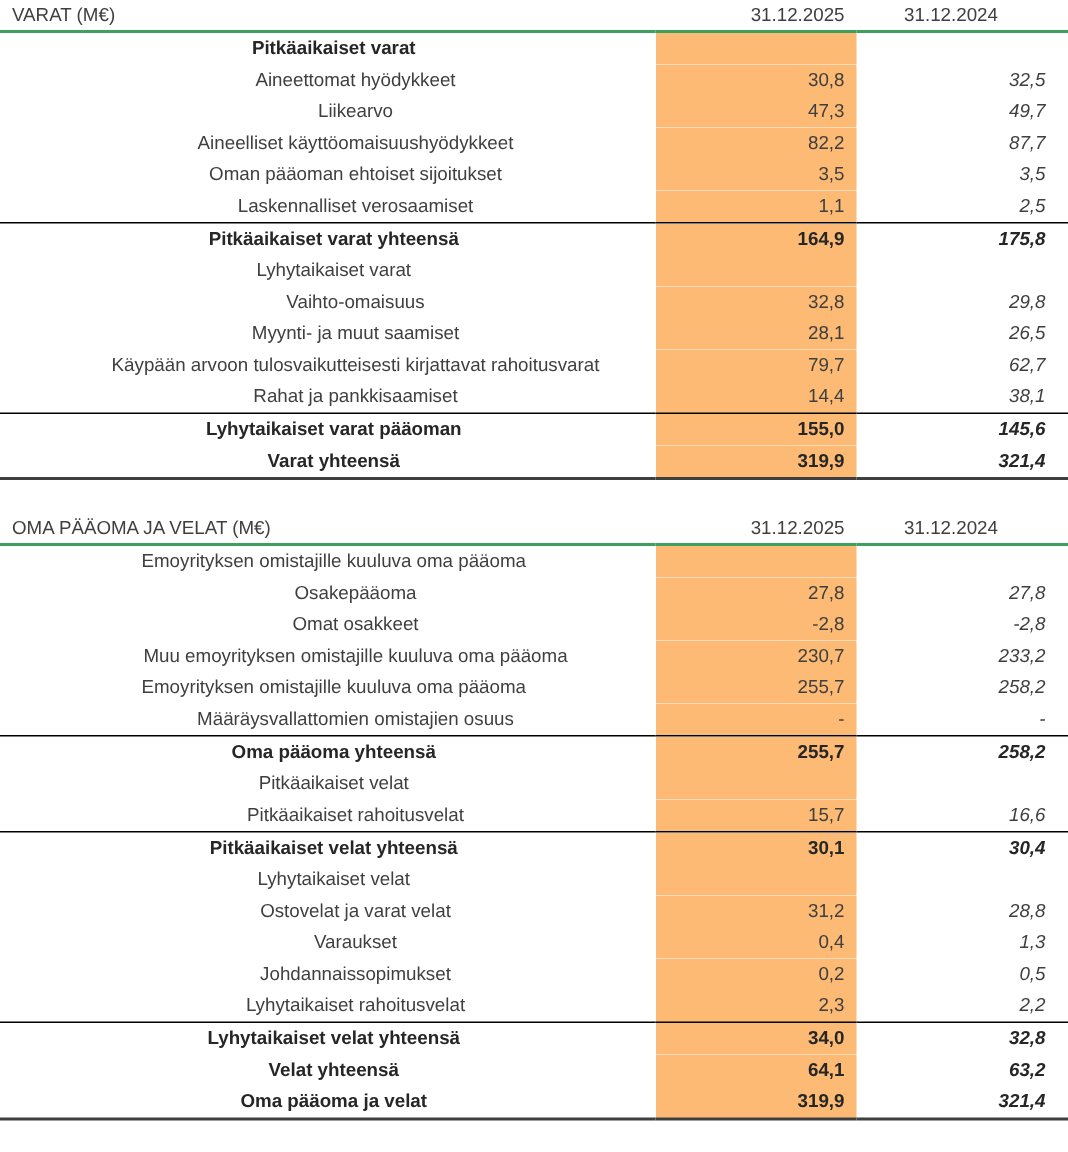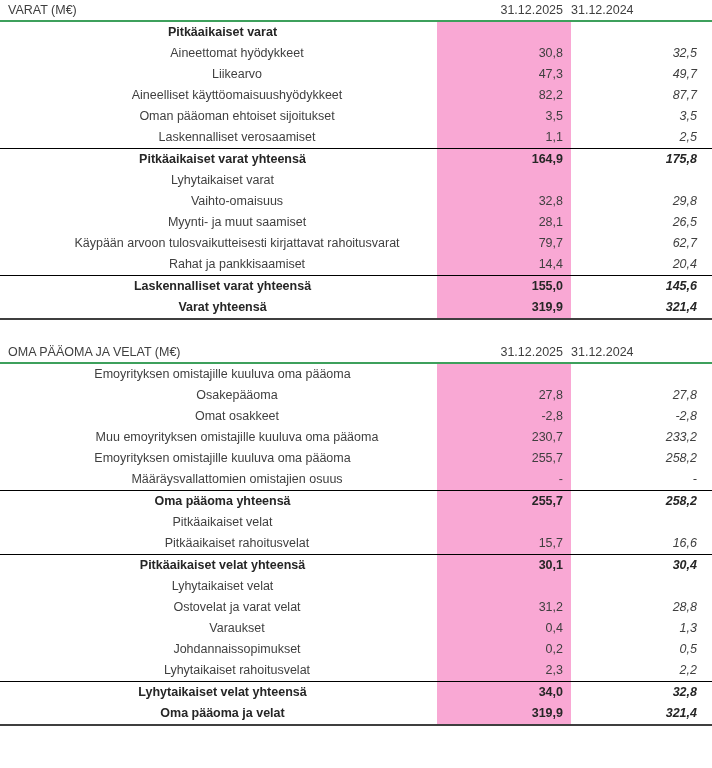--- a/index.html
+++ b/index.html
@@ -30,33 +30,33 @@
     height: 20px;
     line-height: 20px;
     font-weight: normal;
     color: #3f3f3f;
     border-bottom: 2px solid #3da05c;
     white-space: nowrap;
     overflow: hidden;
   }
   thead th.label { text-align: left; padding-left: 8px; }
   thead th.v1 { text-align: right; padding-right: 8px; }
-  thead th.v2 { text-align: left; padding-right: 15px; }
+  thead th.v2 { text-align: center; padding-right: 15px; }
 
   tbody td {
     height: 21px;
     line-height: 21px;
     white-space: nowrap;
     overflow: hidden;
   }
   tbody td.label { text-align: center; padding-left: 8px; }
   tbody td.v1 {
     text-align: right;
     padding-right: 8px;
-    background: #f9a8d4;
+    background: #fdba74;
   }
   tbody td.v2 { text-align: right; padding-right: 15px; font-style: italic; }
 
   tr.item td.label { padding-left: 37px; margin-left: 16px; }
 
   tr.group-bold td,
   tr.total td,
   tr.total-ruled td {
     font-weight: bold;
     color: #262626;
@@ -137,24 +137,24 @@
           <td class="v2">26,5</td>
         </tr>
         <tr class="item">
           <td class="label">Käypään arvoon tulosvaikutteisesti kirjattavat rahoitusvarat</td>
           <td class="v1">79,7</td>
           <td class="v2">62,7</td>
         </tr>
         <tr class="item">
           <td class="label">Rahat ja pankkisaamiset</td>
           <td class="v1">14,4</td>
-          <td class="v2">20,4</td>
-        </tr>
-        <tr class="total-ruled">
-          <td class="label">Laskennalliset varat yhteensä</td>
+          <td class="v2">38,1</td>
+        </tr>
+        <tr class="total-ruled">
+          <td class="label">Lyhytaikaiset varat pääoman</td>
           <td class="v1">155,0</td>
           <td class="v2">145,6</td>
         </tr>
         <tr class="total">
           <td class="label">Varat yhteensä</td>
           <td class="v1">319,9</td>
           <td class="v2">321,4</td>
         </tr>
       </tbody>
   </table>
@@ -249,20 +249,25 @@
           <td class="label">Lyhytaikaiset rahoitusvelat</td>
           <td class="v1">2,3</td>
           <td class="v2">2,2</td>
         </tr>
         <tr class="total-ruled">
           <td class="label">Lyhytaikaiset velat yhteensä</td>
           <td class="v1">34,0</td>
           <td class="v2">32,8</td>
         </tr>
         <tr class="total">
+          <td class="label">Velat yhteensä</td>
+          <td class="v1">64,1</td>
+          <td class="v2">63,2</td>
+        </tr>
+        <tr class="total">
           <td class="label">Oma pääoma ja velat</td>
           <td class="v1">319,9</td>
           <td class="v2">321,4</td>
         </tr>
       </tbody>
   </table>
 
 </div>
 
 </body></html>

